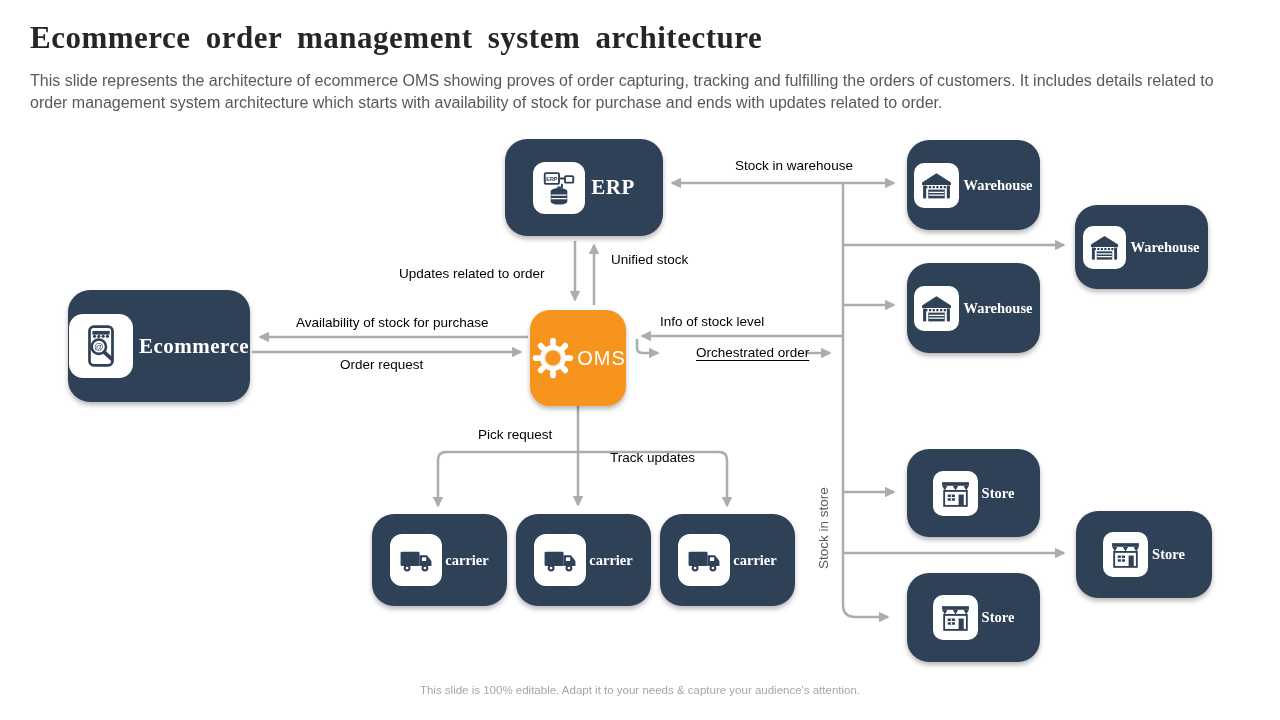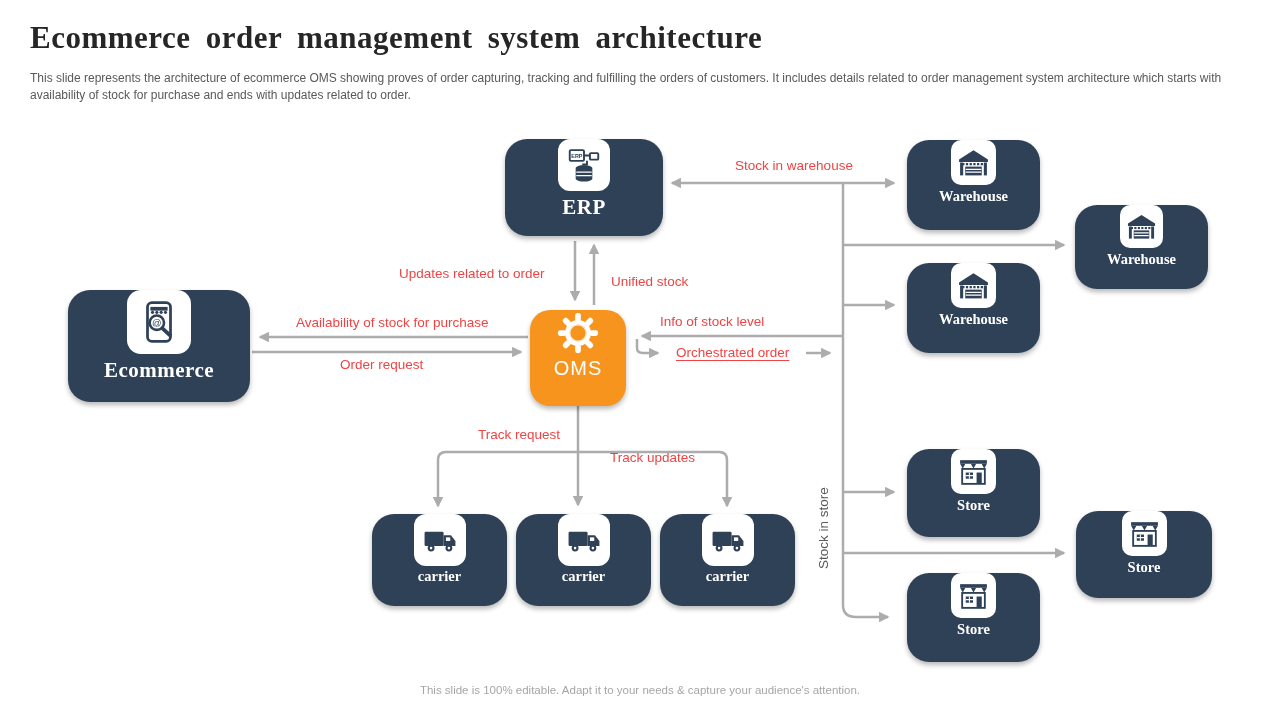--- a/index.html
+++ b/index.html
@@ -1,37 +1,37 @@
 <!DOCTYPE html>
 <html><head>
 <meta charset="utf-8">
 <style>
   html,body{margin:0;padding:0;background:#fff;}
   .stage{position:relative;width:1280px;height:709px;background:#ffffff;overflow:hidden;
          font-family:"Liberation Sans",sans-serif;}
   .title{position:absolute;left:30px;top:20px;width:1200px;
          font-family:"Liberation Serif",serif;font-weight:bold;font-size:31px;
          color:#262626;word-spacing:7px;letter-spacing:.5px;}
-  .desc{position:absolute;left:30px;top:70px;width:1198px;font-size:12px;line-height:1.38;
+  .desc{position:absolute;left:30px;top:70px;width:1198px;font-size:16px;line-height:1.38;
         color:#595959;}
   .footer{position:absolute;left:0;top:684px;width:1280px;text-align:center;
           font-size:11.5px;color:#a6a6a6;}
   .wires{position:absolute;left:0;top:0;}
-  .node{position:absolute;display:flex;flex-direction:column;align-items:center;
-        justify-content:flex-start;gap:6px;background:#2F4157;border-radius:22px;
+  .node{position:absolute;display:flex;align-items:center;
+        justify-content:center;gap:6px;background:#2F4157;border-radius:22px;
         box-shadow:0 3px 5px rgba(0,0,0,.28);}
   .node.orange{background:#F7941D;border-radius:20px;}
   .tile{background:#fff;border-radius:12px;display:flex;align-items:center;justify-content:center;}
   .nlabel{font-family:"Liberation Serif",serif;color:#fff;line-height:1;}
   .nlabel.big{font-size:21px;font-weight:bold;letter-spacing:.5px;}
   .nlabel.small{font-size:14.5px;font-weight:bold;}
   .oms-label{font-family:"Liberation Sans",sans-serif;color:#fff;font-size:20px;letter-spacing:1px;}
-  .elabel{position:absolute;font-size:13.5px;color:#ef4444;white-space:nowrap;}
+  .elabel{position:absolute;font-size:13.5px;color:#000000;white-space:nowrap;}
   .elabel.center{text-align:center;}
-  .underline{text-decoration:underline;text-underline-offset:3px;}
+  .underline{text-decoration:underline;text-underline-offset:3px;margin-left:20px;}
   .vlabel{position:absolute;left:775px;top:521px;width:95px;height:14px;font-size:13.5px;
           color:#595959;text-align:center;transform:rotate(-90deg);white-space:nowrap;}
 </style>
 </head>
 <body>
 
 <div class="stage">
 
   <div class="title">Ecommerce order management system architecture</div>
   <div class="desc">This slide represents the architecture of ecommerce OMS showing proves of order capturing, tracking and fulfilling the orders of customers. It includes details related to order management system architecture which starts with availability of stock for purchase and ends with updates related to order.</div>
@@ -65,26 +65,26 @@
       <line x1="578" y1="406" x2="578" y2="505" marker-end="url(#ar)"></line>
       <path d="M438,506 L438,460 Q438,452 446,452 L719,452 Q727,452 727,460 L727,506" marker-start="url(#ar)" marker-end="url(#ar)"></path>
 
       <line x1="843" y1="492" x2="894" y2="492" marker-end="url(#ar)"></line>
       <line x1="843" y1="553" x2="1064" y2="553" marker-end="url(#ar)"></line>
     </g>
   </svg>
 
   <div class="elabel center" style="left:712px;top:158px;width:164px">Stock in warehouse</div>
   <div class="elabel" style="left:399px;top:266px">Updates related to order</div>
-  <div class="elabel" style="left:611px;top:274px">Unified stock</div>
+  <div class="elabel" style="left:611px;top:252px">Unified stock</div>
   <div class="elabel" style="left:296px;top:315px">Availability of stock for purchase</div>
   <div class="elabel" style="left:340px;top:357px">Order request</div>
   <div class="elabel" style="left:660px;top:314px">Info of stock level</div>
   <div class="elabel underline" style="left:676px;top:345px">Orchestrated order</div>
-  <div class="elabel" style="left:478px;top:427px">Track request</div>
+  <div class="elabel" style="left:478px;top:427px">Pick request</div>
   <div class="elabel" style="left:610px;top:450px">Track updates</div>
   <div class="vlabel">Stock in store</div>
 
   <div class="node" style="left:505px;top:139px;width:158px;height:97px">
     <div class="tile" style="width:52px;height:52px">
       <svg width="38" height="38" viewBox="0 0 32 32">
         <g fill="none" stroke="#2F4157" stroke-width="1.6">
           <rect x="4" y="3.5" width="12" height="9" rx="1"></rect>
           <rect x="21" y="6" width="7" height="5.5" rx="0.8"></rect>
           <path d="M16 8 h5 M18.5 12.5 v3 h-4"></path>

